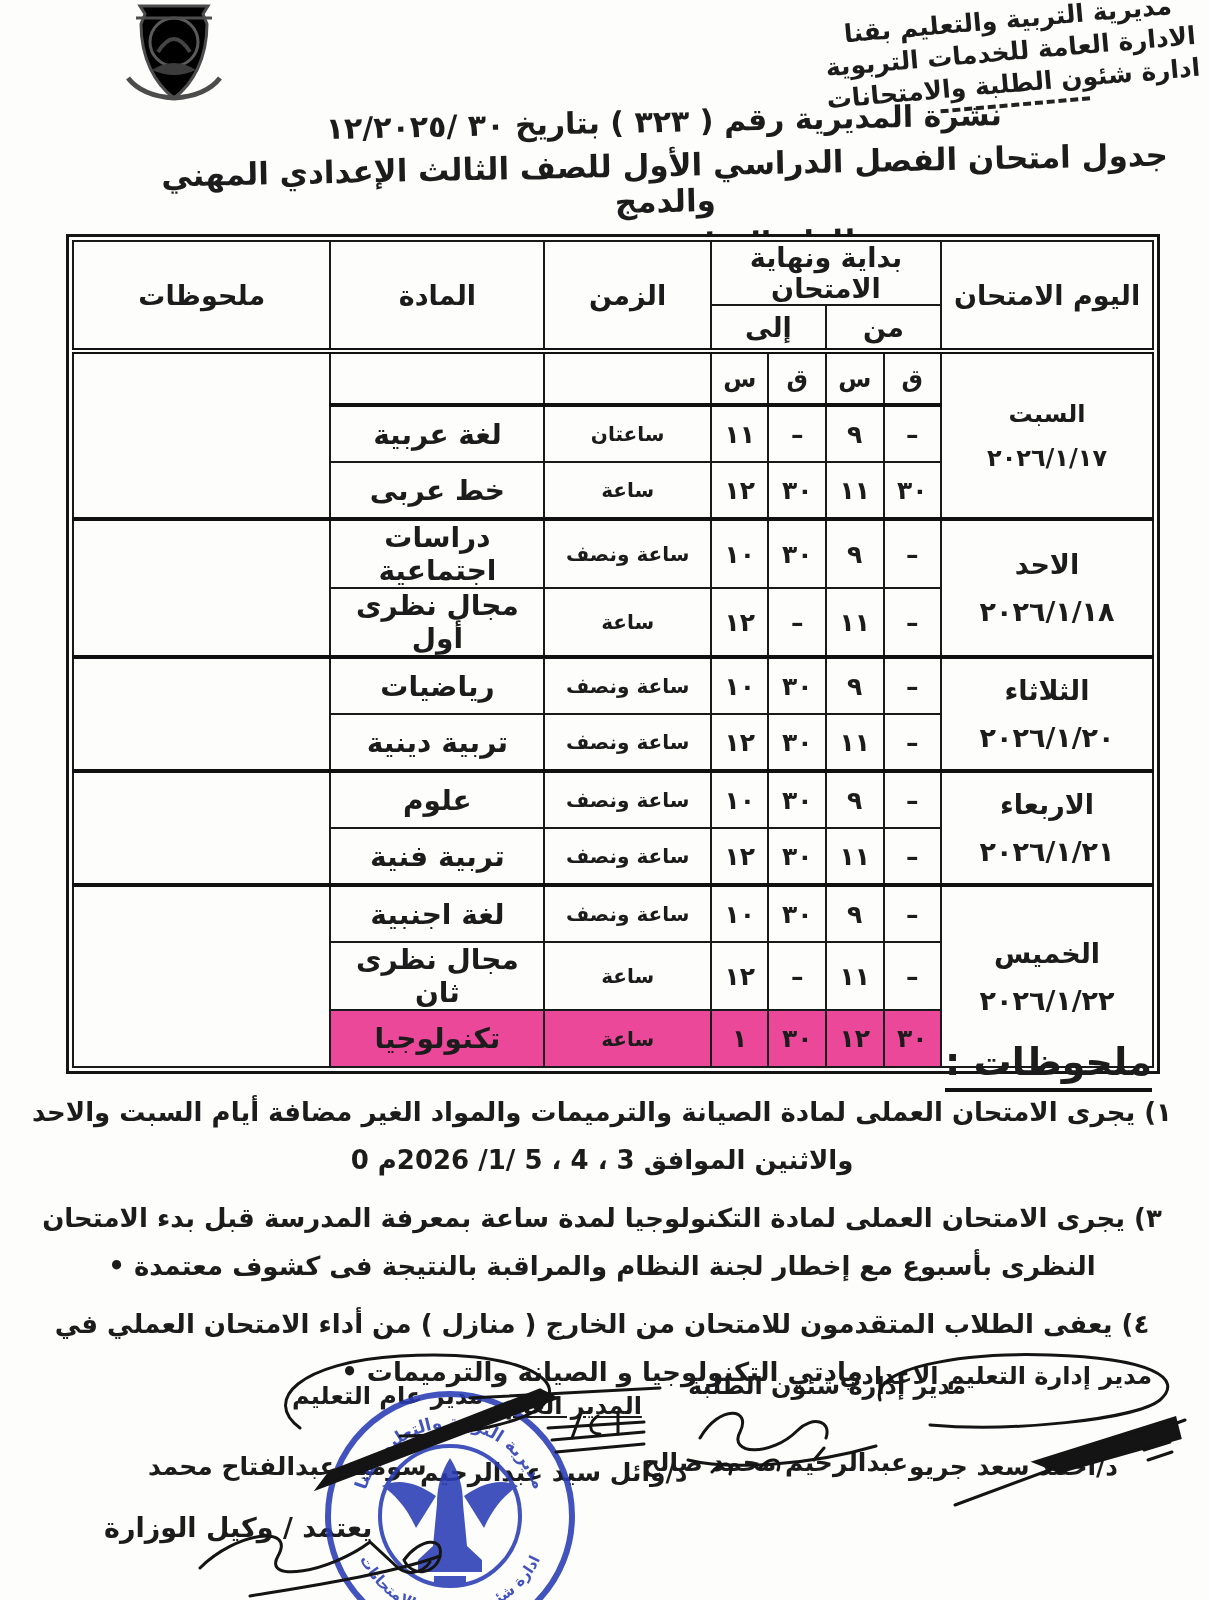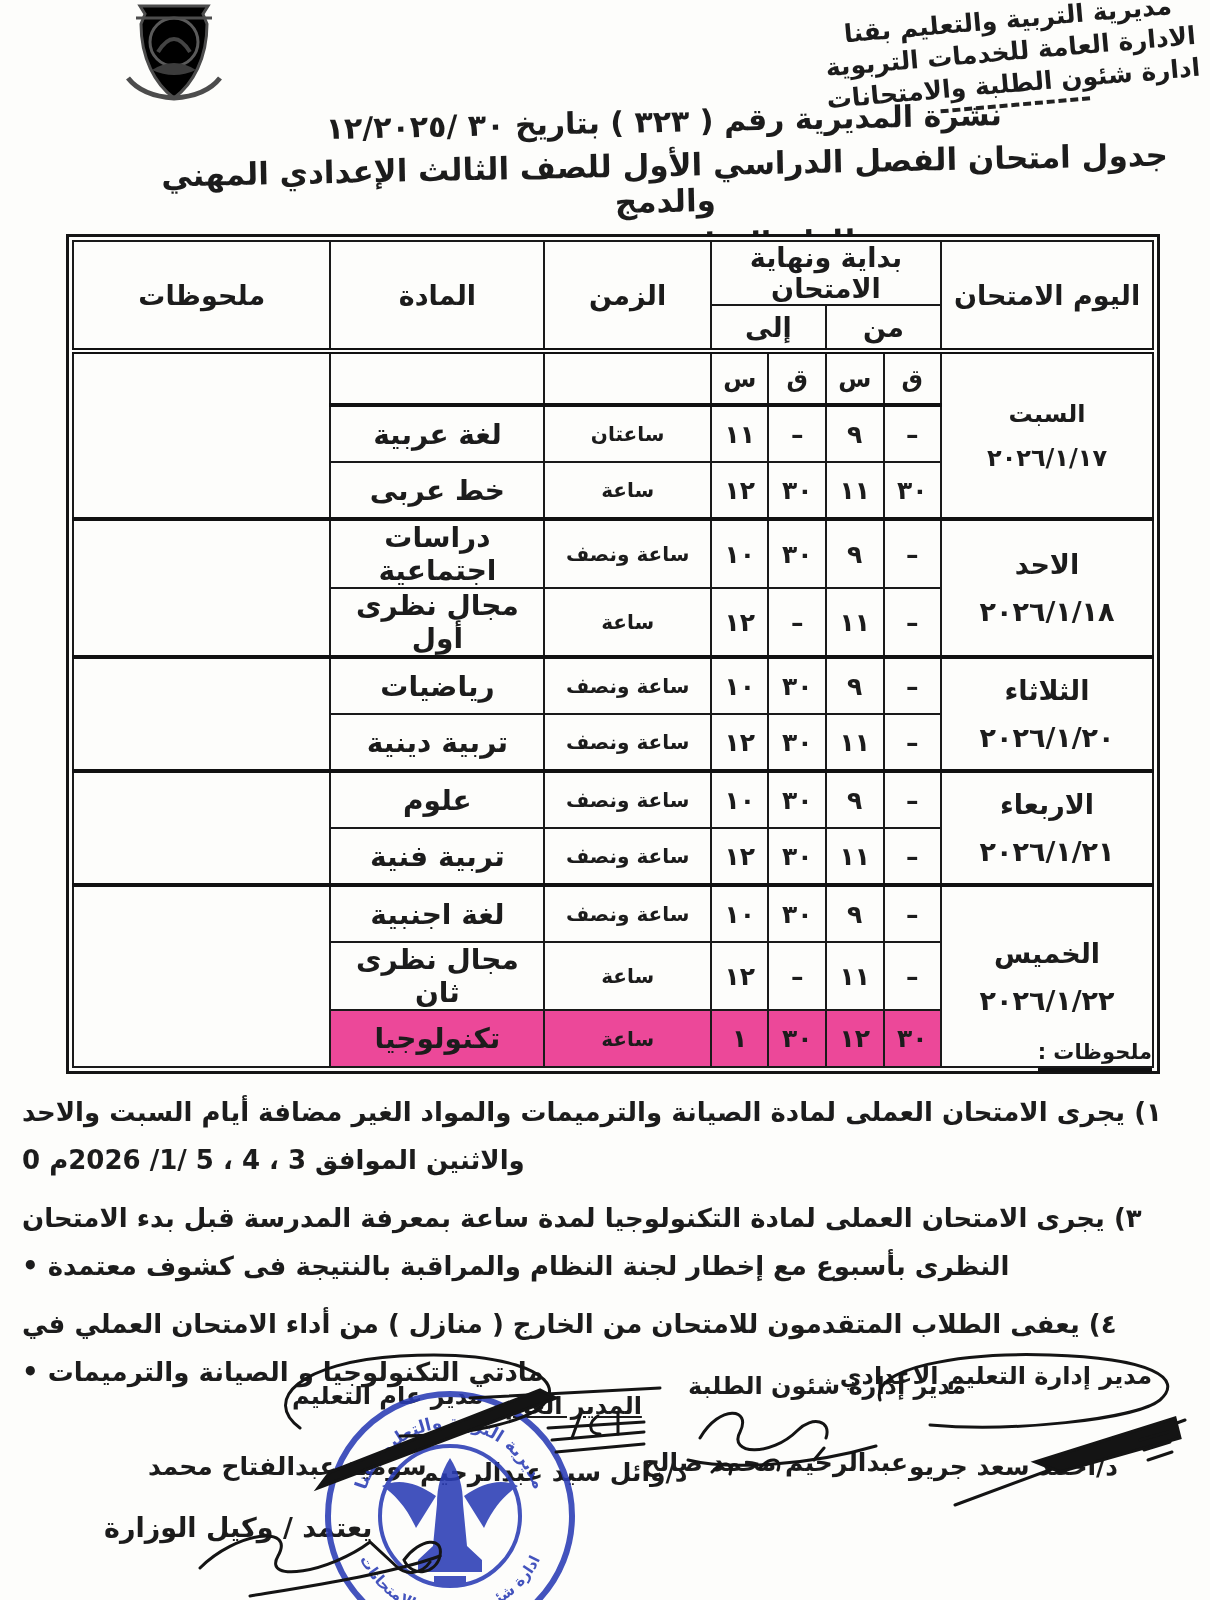--- a/index.html
+++ b/index.html
@@ -35,24 +35,24 @@
   tr.gstart td{border-top:4px solid #111;}
   td.c-sub{font-size:28px;}
   td.c-dur{font-size:20px;}
   td.t{font-size:25px;}
   td.c-day{font-size:27px;}
   .dayname{margin-bottom:16px;}
   .daydate{letter-spacing:1px;}
   td.shade{background:#ec4899;}
   
   .notes-heading{
-    position:absolute; top:1040px; right:58px; font-size:21px;
+    position:absolute; top:1040px; right:58px; font-size:38px;
     border-bottom:4px solid #111; padding-bottom:4px;
   }
-  .notes{position:absolute; top:1088px; right:28px; left:22px; font-size:26px; line-height:1.85; text-align:left;}
+  .notes{position:absolute; top:1088px; right:28px; left:22px; font-size:26px; line-height:1.85; text-align:center;}
   .notes p{margin:0 0 10px 0;}
   
   .sig{position:absolute; font-size:24px; white-space:nowrap;}
   .sig.name{font-size:25px;}
   .s-right-title{top:1362px; right:58px;}
   .s-right-name{top:1452px; right:92px;}
   .s-mid-title{top:1372px; left:688px;}
   .s-mid-name{top:1448px; left:642px;}
   .s-gen-title{top:1392px; left:505px; text-decoration:underline;}
   .s-edu-title{top:1382px; left:292px;text-align:right;}

